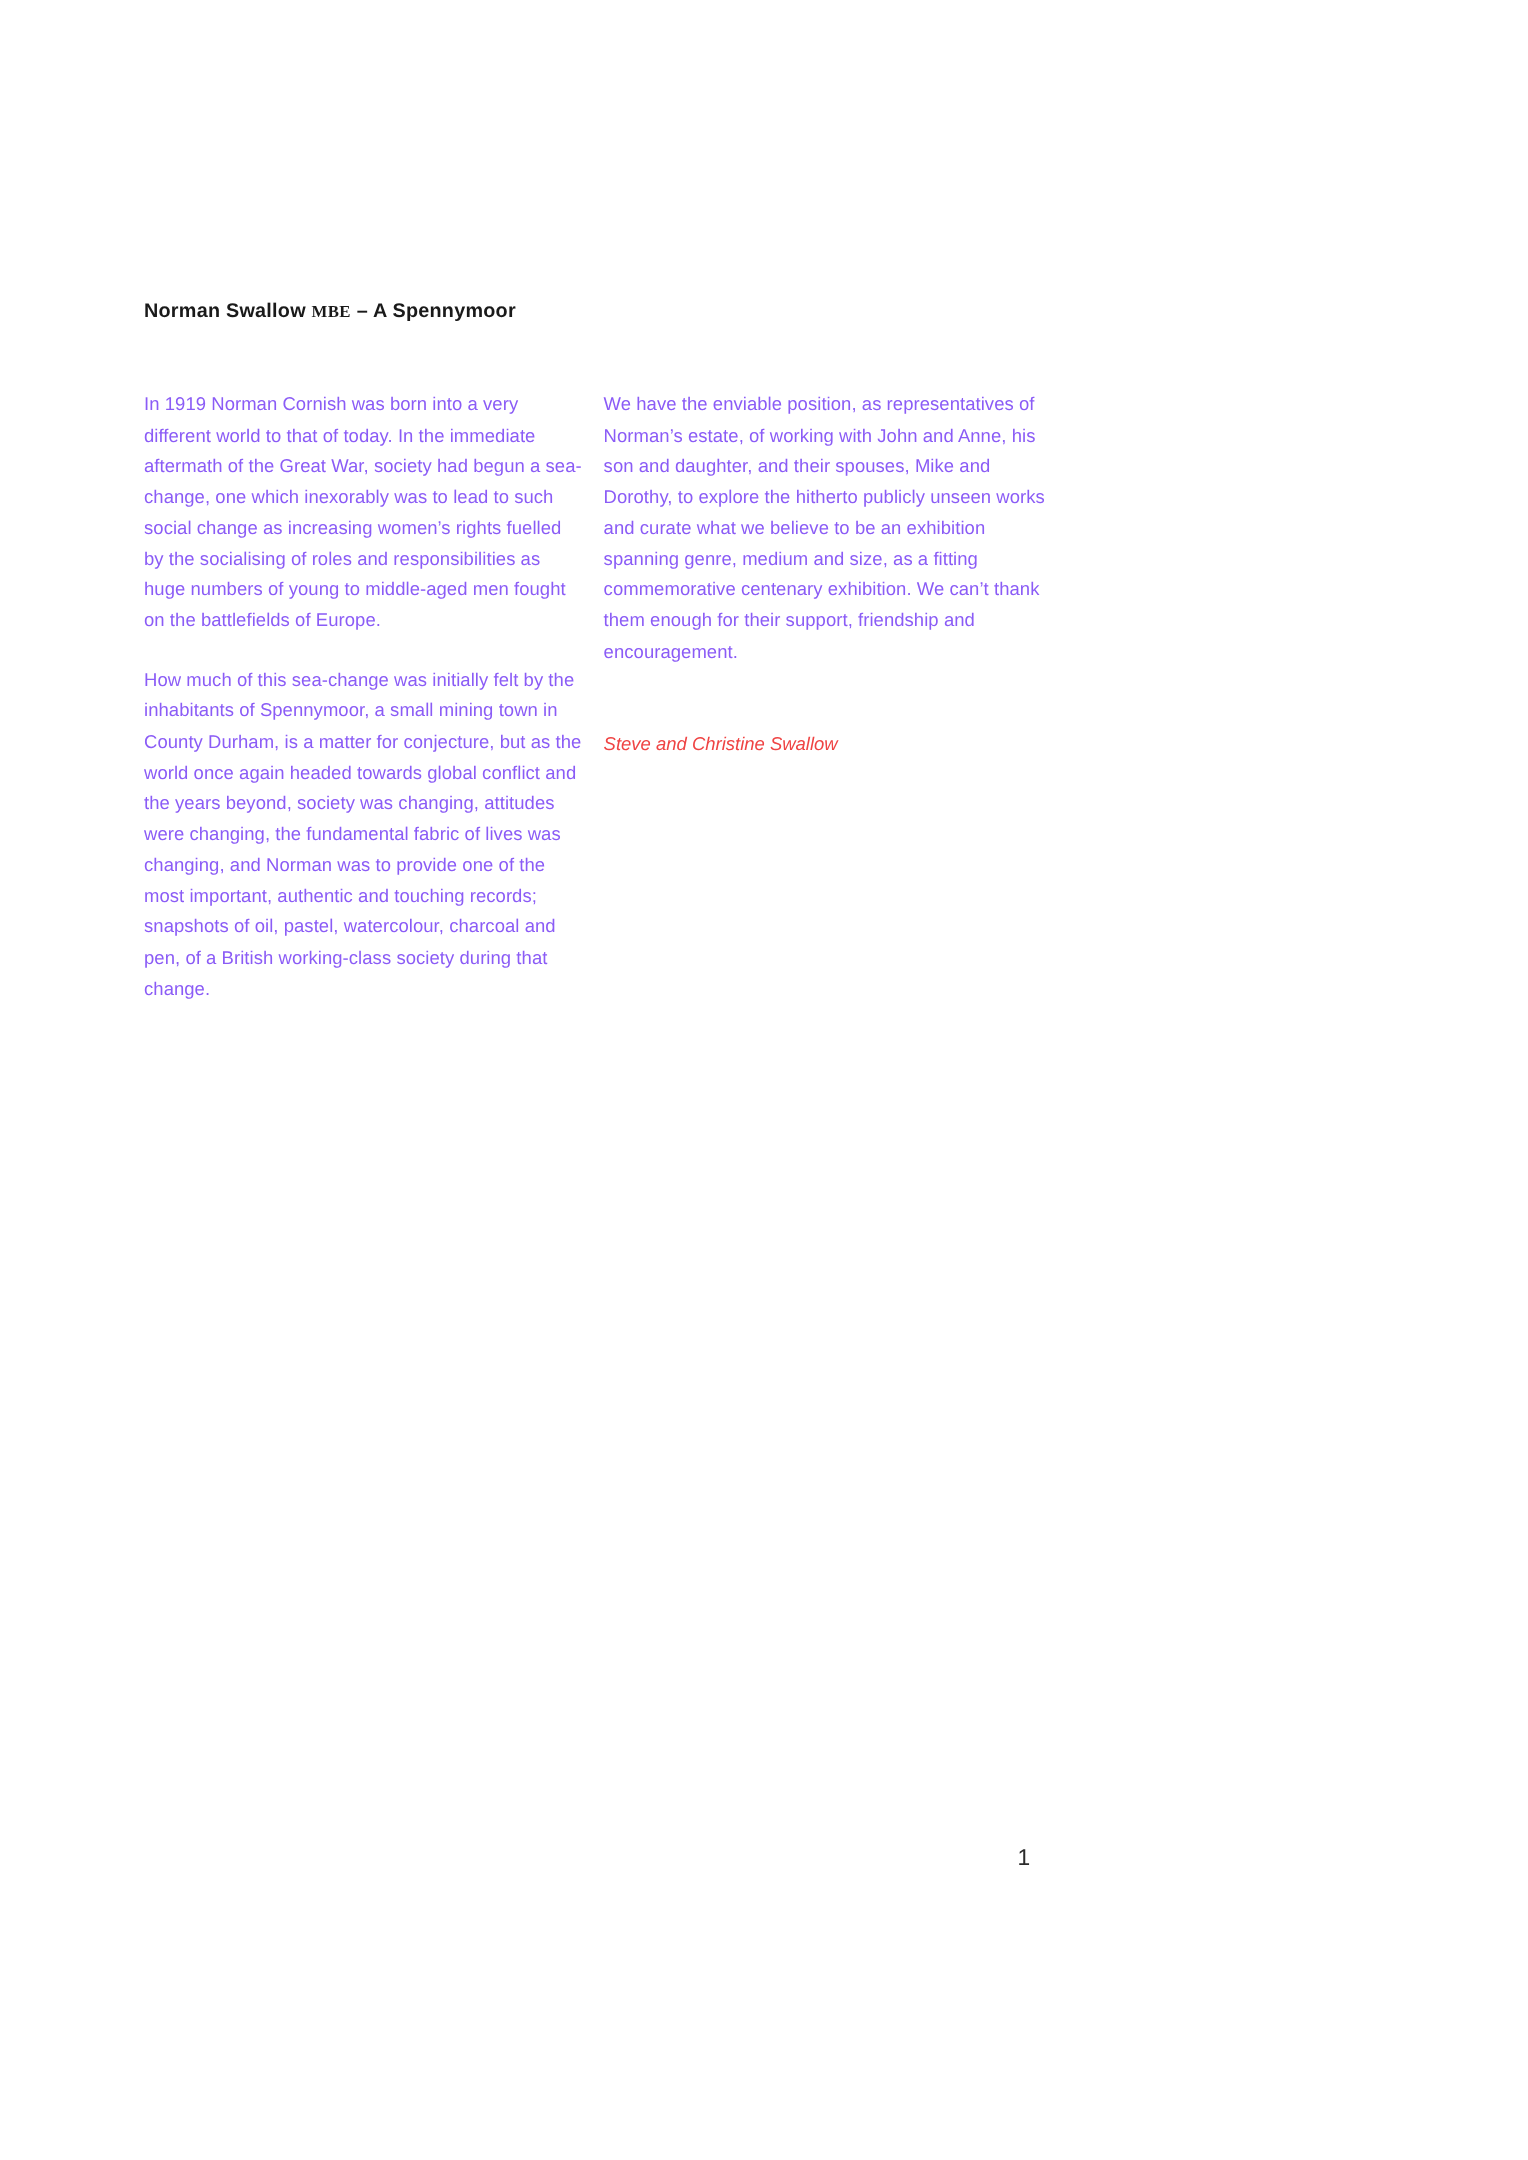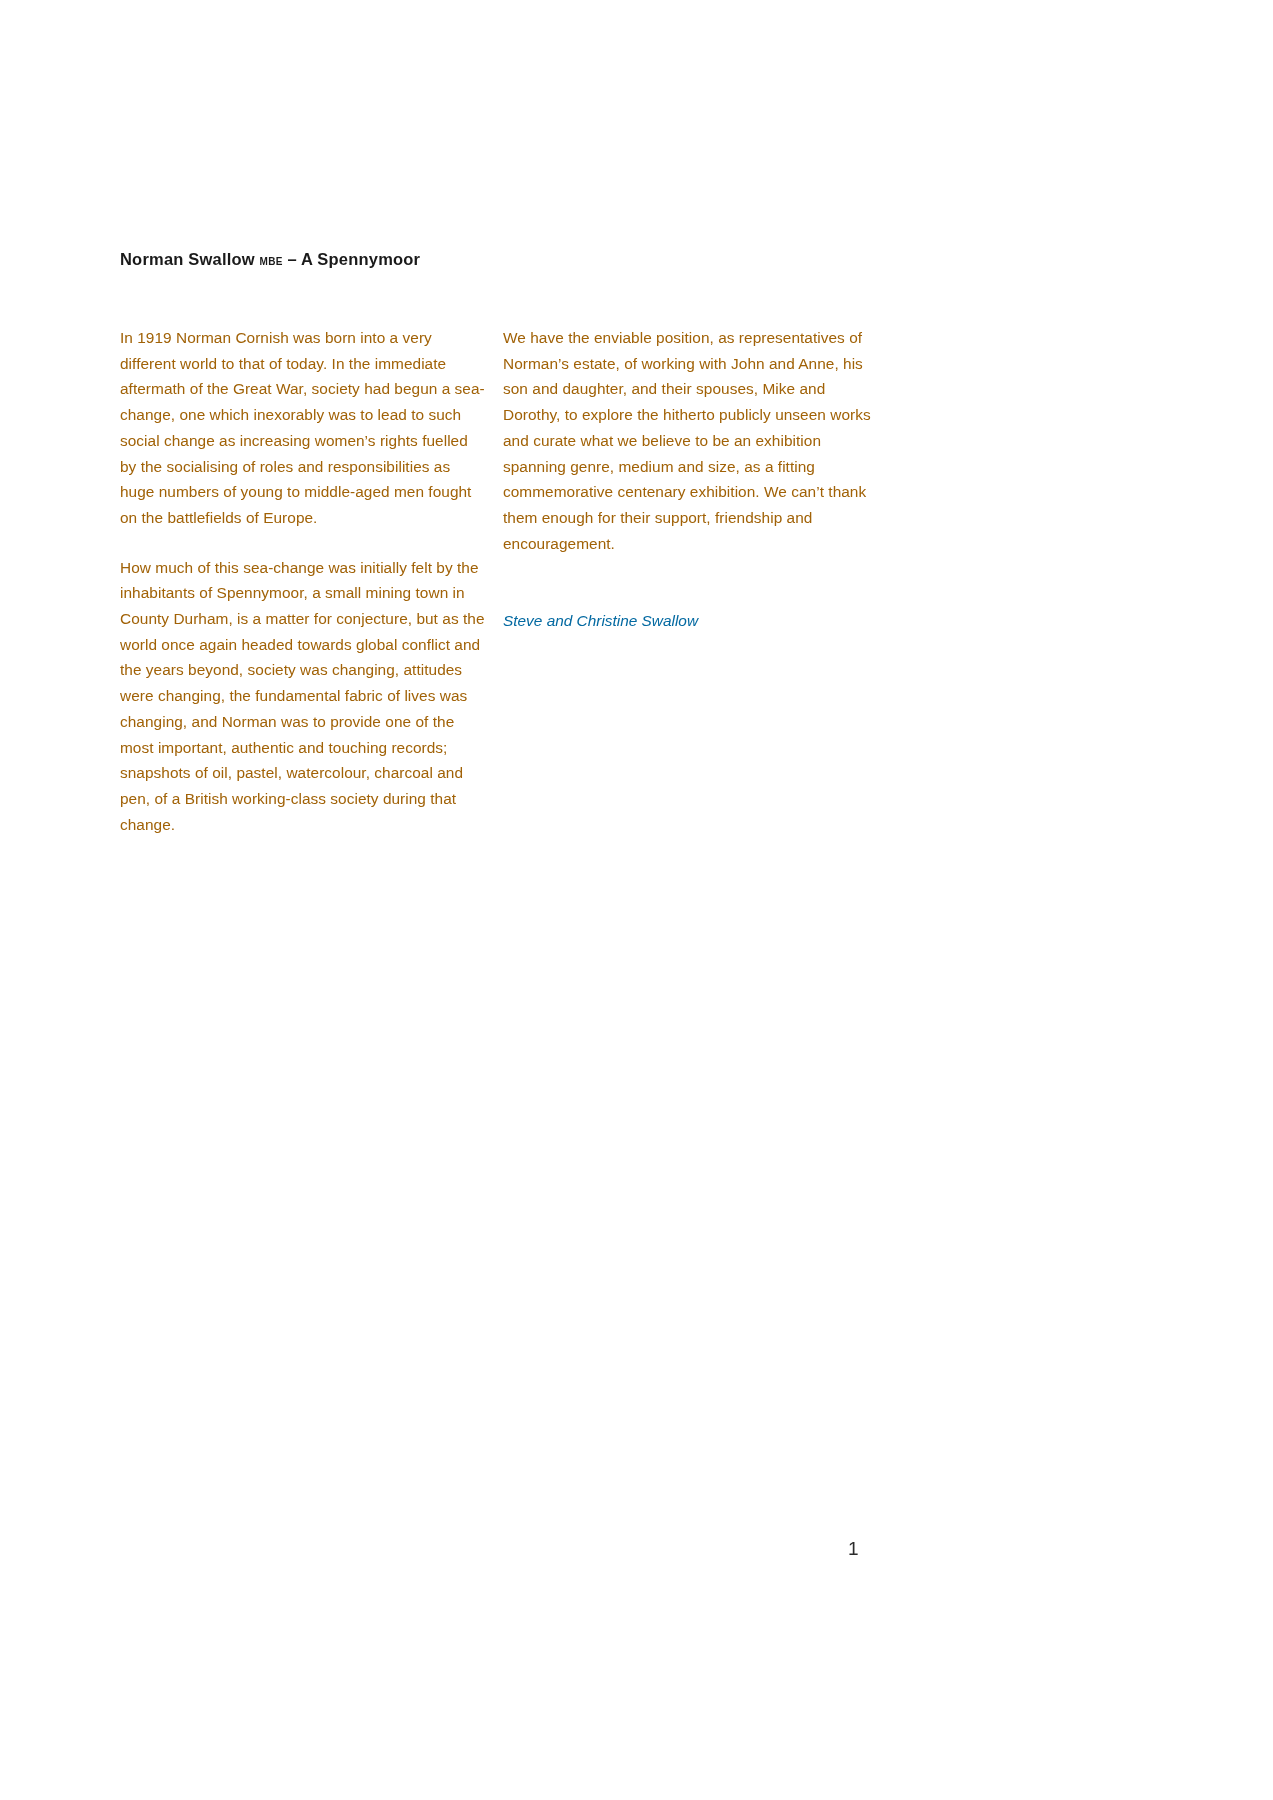--- a/index.html
+++ b/index.html
@@ -24,23 +24,24 @@
     position: absolute;
     left: 120px;
     top: 250px;
     font-size: 16.5px;
     font-weight: bold;
     letter-spacing: 0.2px;
     color: #1a1a1a;
     white-space: nowrap;
   }
   .title .smallcaps {
-    font-size: 10px;
+    font-size: 14px;
     font-weight: bold;
     letter-spacing: 0.3px;
+    font-family: Liberation Serif, serif;
   }
   .columns {
     position: absolute;
     left: 120px;
     top: 325px;
     width: 760px;
   }
   .col {
     position: absolute;
     top: 0;
@@ -50,32 +51,32 @@
     width: 365px;
   }
   .col-right {
     left: 383px;
     width: 380px;
   }
   p.para {
     margin: 0 0 24px 0;
     font-size: 15.4px;
     line-height: 25.7px;
-    color: #a16207;
+    color: #8b5cf6;
     letter-spacing: 0.05px;
   }
   p.para:last-child {
     margin-bottom: 0;
   }
   .signature {
     margin: 52px 0 0 0;
     font-size: 15.4px;
     line-height: 25.7px;
     font-style: italic;
-    color: #0369a1;
+    color: #ef4444;
   }
   .page-number {
     position: absolute;
     left: 848px;
     top: 1538px;
     font-size: 19px;
     color: #2b2b2b;
     font-family: "Liberation Sans", sans-serif;
   }
 </style>

